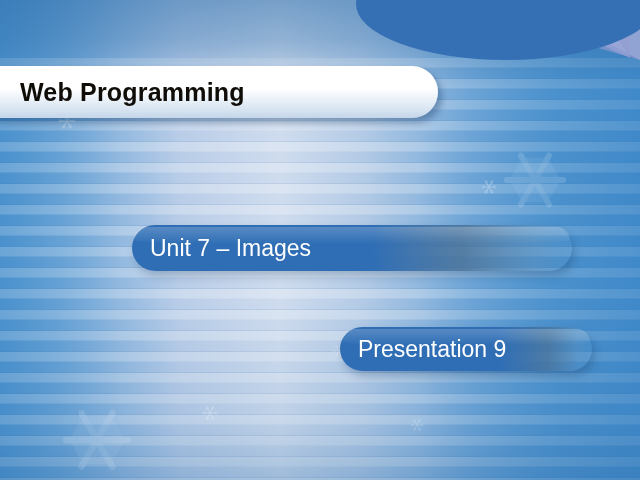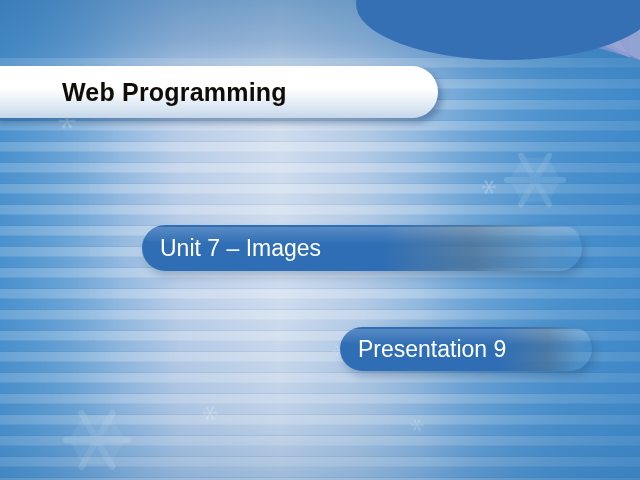--- a/index.html
+++ b/index.html
@@ -141,30 +141,30 @@
     background:
       linear-gradient(to bottom,
         #ffffff 0%,
         #ffffff 42%,
         #f3f7fb 56%,
         #d7e4f1 84%,
         #c4d6ea 100%);
     box-shadow: 4px 5px 7px rgba(22,60,104,0.40);
   }
   #title-bar-text {
-    margin-left: 86px;
+    margin-left: 44px;
     font-size: 25px;
     font-weight: bold;
     color: #100d08;
     letter-spacing: 0.2px;
   }
 
   
   #unit-bar {
-    left: 142px;
+    left: 132px;
     top: 225px;
     width: 440px;
     height: 46px;
     border-radius: 23px;
     background:
       linear-gradient(to right,
         #2f6eb5 0px,
         #2f6eb5 240px,
         rgba(72,112,150,0.82) 330px,
         rgba(86,136,180,0.40) 400px,

